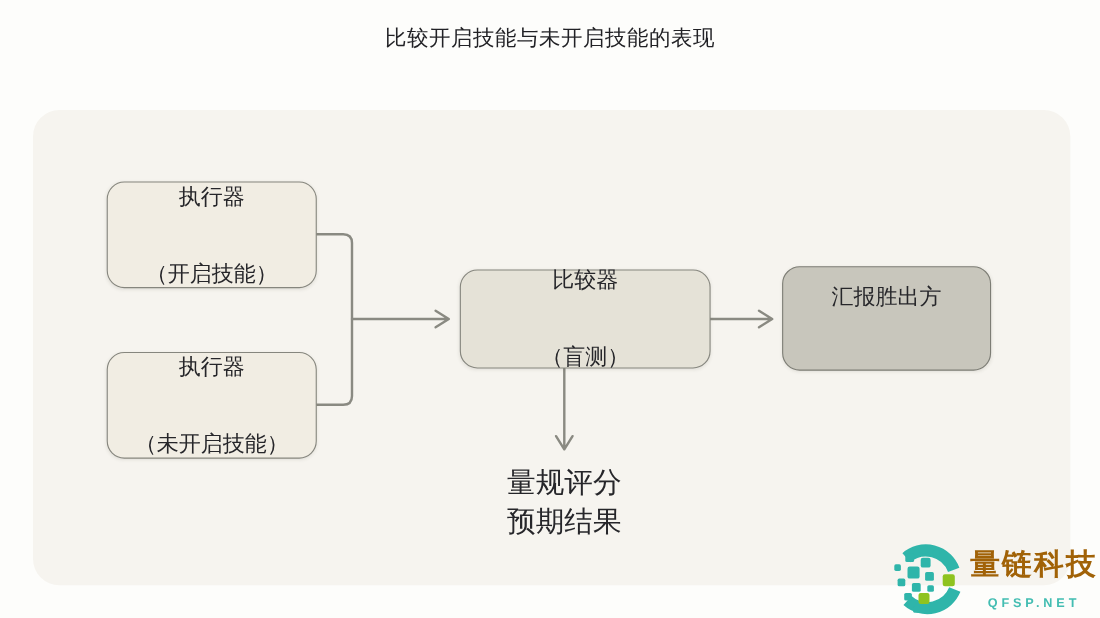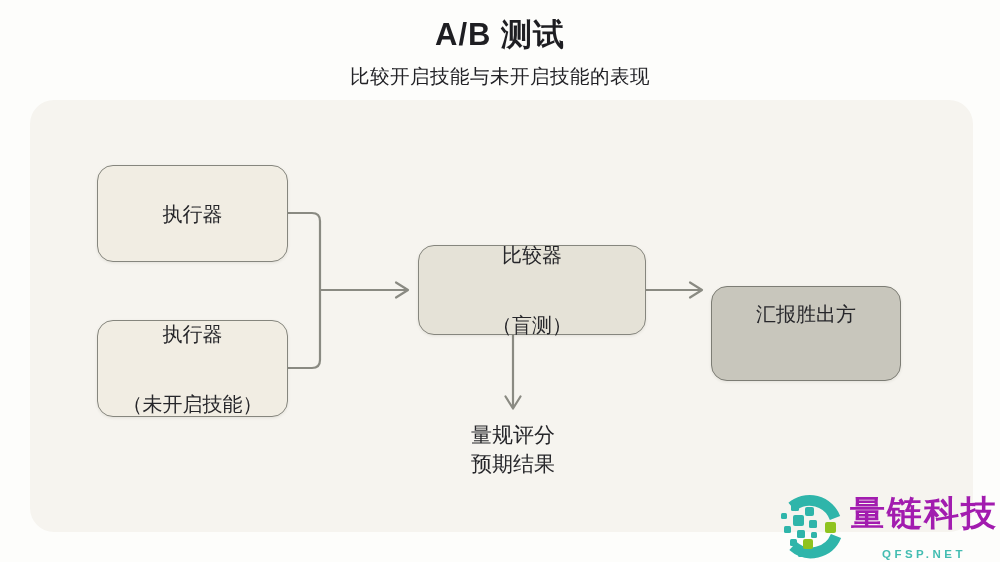--- a/index.html
+++ b/index.html
@@ -32,21 +32,21 @@
     border-radius: 16px;
     font-size: 20px;
     font-weight: 500;
     line-height: 1.5;
     text-align: center;
     box-shadow: 0 1px 3px rgba(60,55,40,0.10);
     gap: 40px;
   }
   .node-cream { background: #F1EDE3; }
   .node-beige { background: #E5E2D7; }
-  .node-gray  { background: #C8C6BC; border-color: #7D7D75; margin-top: 44px; }
+  .node-gray  { background: #C8C6BC; border-color: #7D7D75; }
 
   .node-executor-on  { left: 97px;  top: 165px; width: 191px; height: 97px; }
   .node-executor-off { left: 97px;  top: 320px; width: 191px; height: 97px; }
   .node-comparator   { left: 418px; top: 245px; width: 228px; height: 90px; }
   .node-report       { left: 711px; top: 242px; width: 190px; height: 95px; }
 
   .connectors {
     position: absolute; left: 0; top: 0;
     width: 1000px; height: 562px;
     pointer-events: none;
@@ -56,69 +56,69 @@
     stroke: #8A8A82;
     stroke-width: 2.2;
     stroke-linecap: round;
     stroke-linejoin: round;
   }
 
   .output-label {
     position: absolute;
     left: 413px; top: 421px; width: 200px;
     text-align: center;
-    font-size: 21px;
+    font-size: 26px;
     font-weight: 500;
     line-height: 1.38;
     color: #26262A;
   }
 
   .logo {
     position: absolute;
     right: 2px; bottom: 2px;
     display: flex;
     align-items: center;
     gap: 7px;
   }
   .logo-text { display: flex; flex-direction: column; align-items: center; }
   .logo-brand {
-    font-size: 35px;
+    font-size: 27px;
     font-weight: 700;
-    color: #a21caf;
+    color: #a16207;
     letter-spacing: 2px;
     line-height: 1.1;
     white-space: nowrap;
   }
   .logo-domain {
     margin-top: 15px;
     font-size: 11.5px;
     font-weight: 700;
     color: #43BDB2;
     letter-spacing: 3.5px;
   }
 </style>
 </head>
 <body>
 
 <div class="header">
-  <div class="title">A/B 测试</div>
   <div class="subtitle">比较开启技能与未开启技能的表现</div>
 </div>
 
 <div class="panel"></div>
 
 <svg class="connectors" viewBox="0 0 1000 562" xmlns="http://www.w3.org/2000/svg">
   <path d="M288,213 L312,213 Q320,213 320,221 L320,360 Q320,368 312,368 L288,368"></path>
   <path d="M320,290 L406,290 M396,282.5 L408,290 L396,297.5"></path>
   <path d="M608,290 L700,290 M690,282.5 L702,290 L690,297.5"></path>
   <path d="M513,335 L513,406 M505.5,396.5 L513,408.5 L520.5,396.5"></path>
 </svg>
 
 <div class="node node-cream node-executor-on">
   <span>执行器</span>
+  <span>（开启技能）</span>
 </div>
 
 <div class="node node-cream node-executor-off">
   <span>执行器</span>
   <span>（未开启技能）</span>
 </div>
 
 <div class="node node-beige node-comparator">
   <span>比较器</span>
   <span>（盲测）</span>

